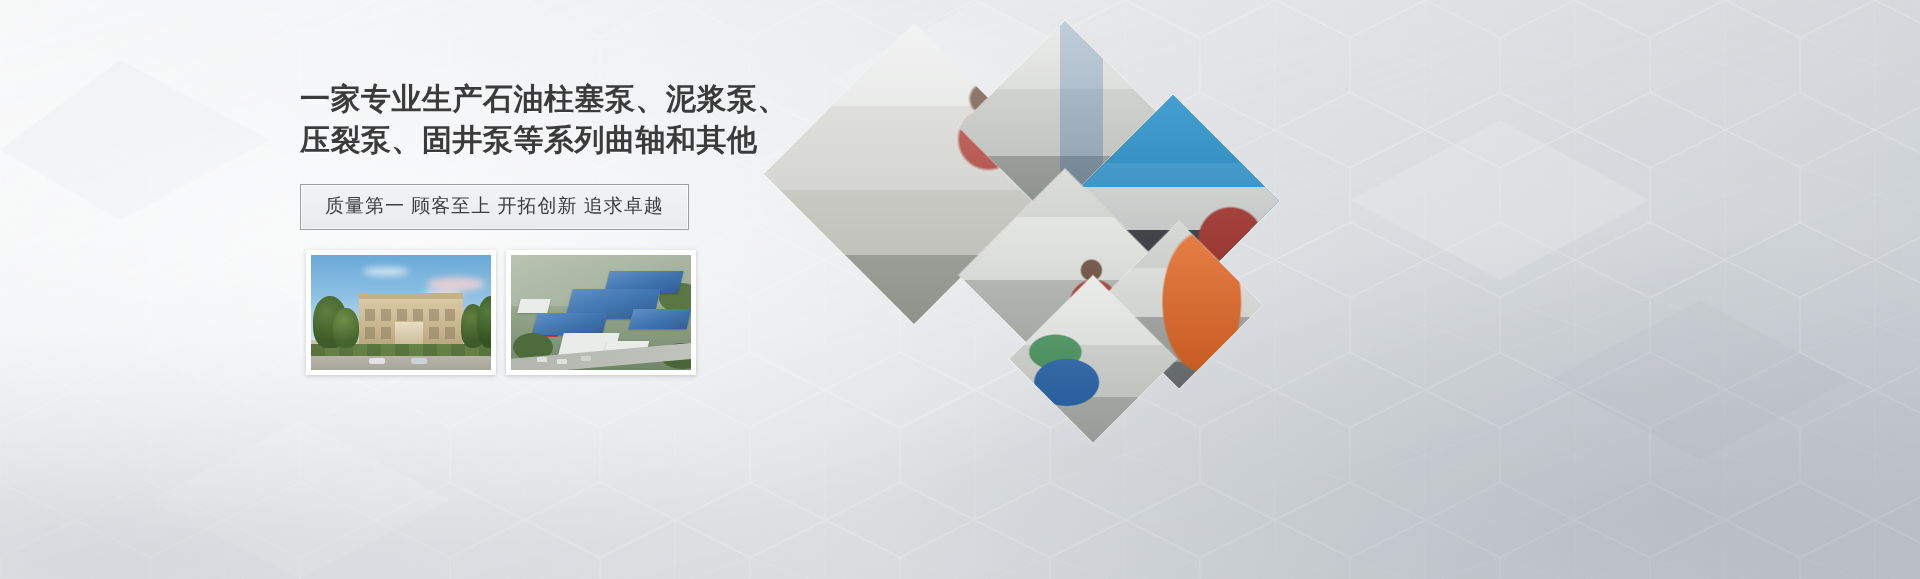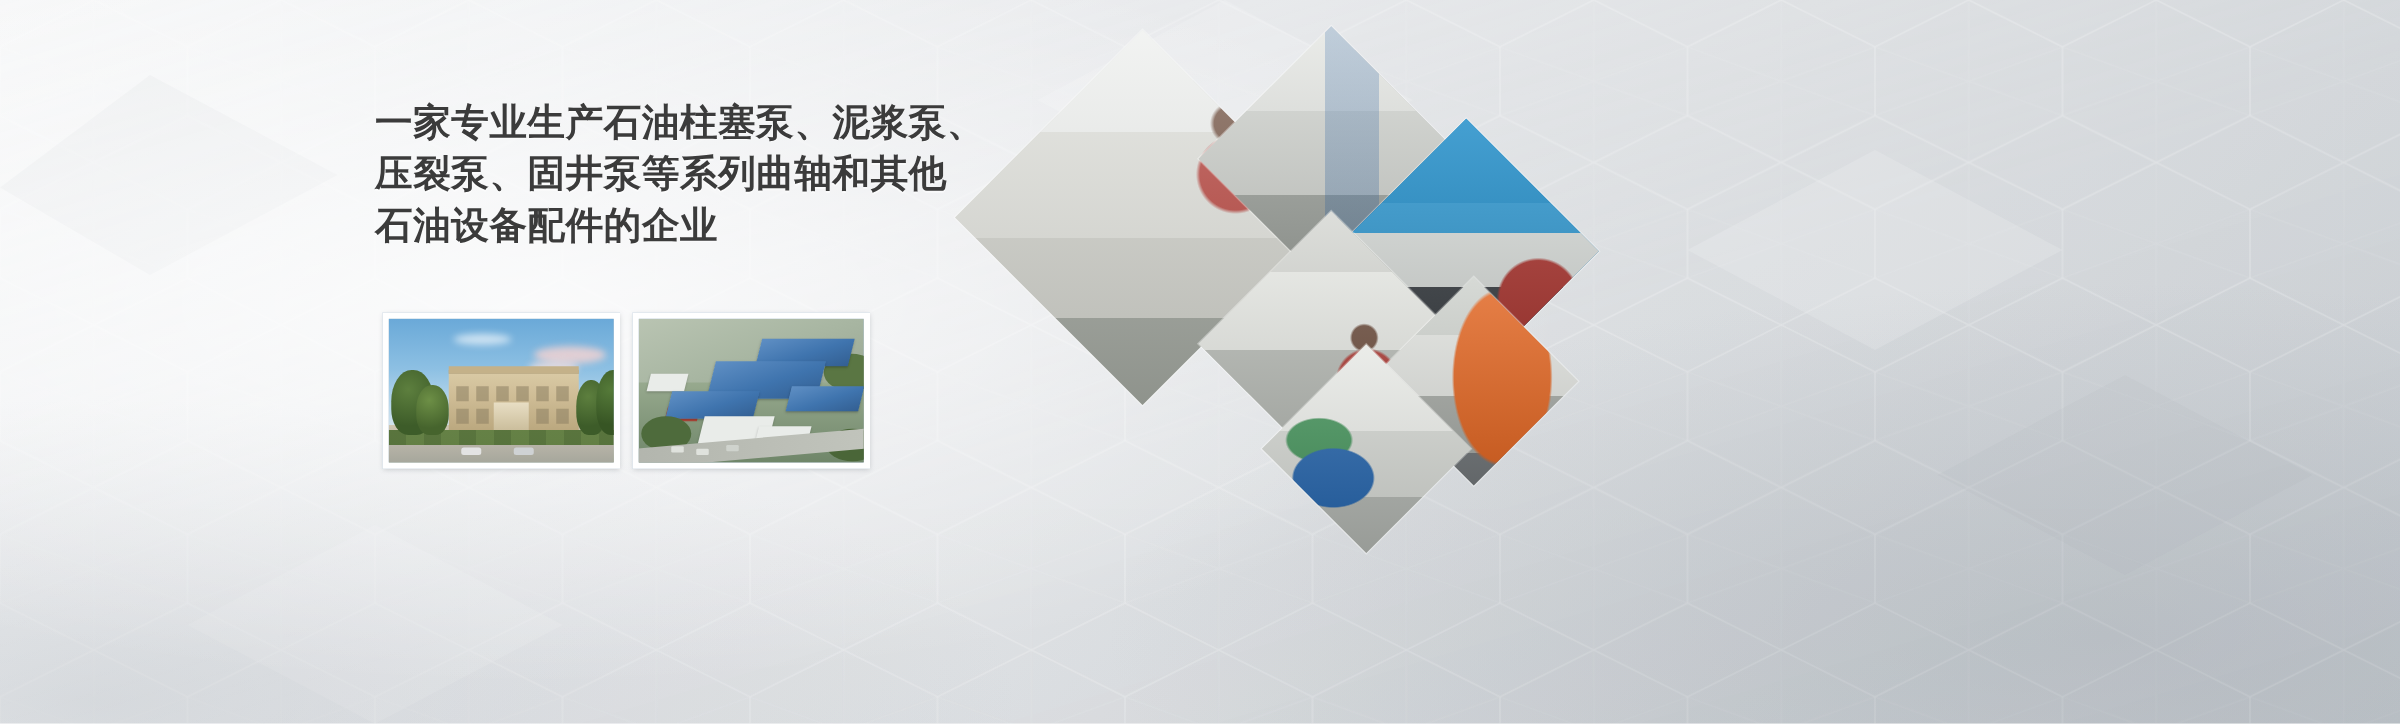--- a/index.html
+++ b/index.html
@@ -241,23 +241,25 @@
       <polygon points="1700,300 1850,380 1700,460 1550,380"></polygon>
       <polygon points="120,60 270,140 120,220 0,150"></polygon>
     </g>
   </svg>
   <div class="vig"></div>
 
   <div class="copy">
     <div class="headline">
       <span class="ln">一家专业生产石油柱塞泵、泥浆泵、</span>
       <span class="ln">压裂泵、固井泵等系列曲轴和其他</span>
-      <span class="ln">石油设备配件的企业</span>
-    </div>
-
+    </div>
+
+    <div class="slogan-box">
+      <div class="slogan-text">质量第一  顾客至上  开拓创新  追求卓越</div>
+    </div>
   </div>
 
   <div class="photos">
 
     <div class="photo">
       <div class="inner">
         <div class="pA-sky"></div>
         <div class="pA-cloud c3"></div>
         <div class="pA-cloud c1"></div>
         <div class="pA-cloud c2"></div>

